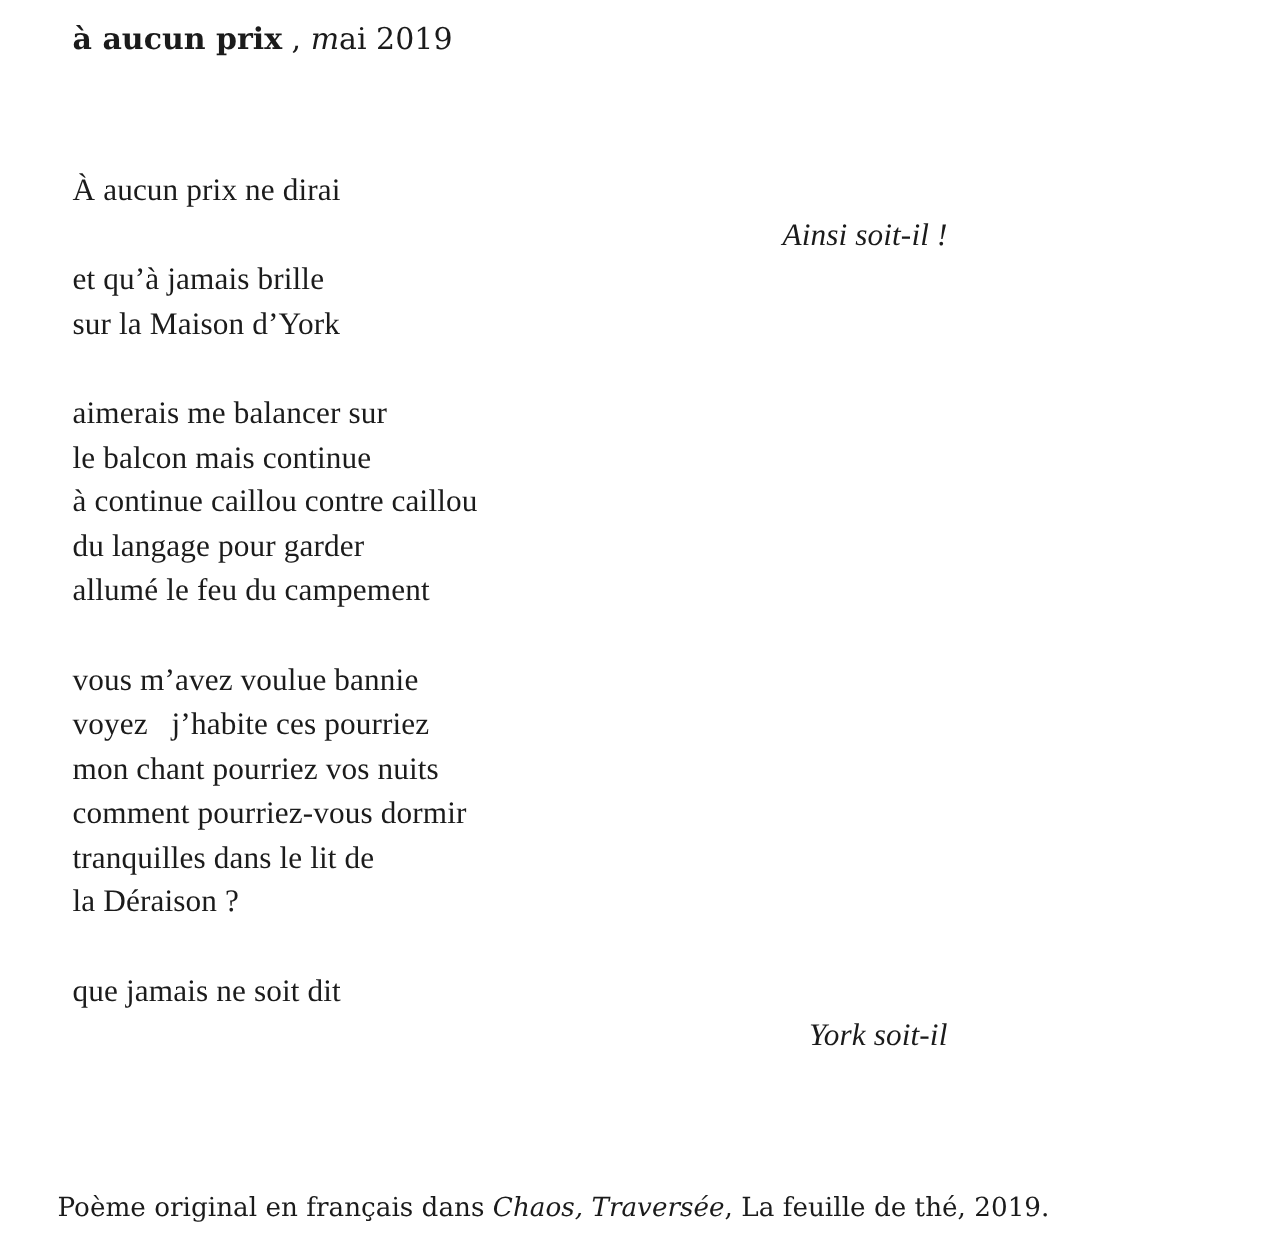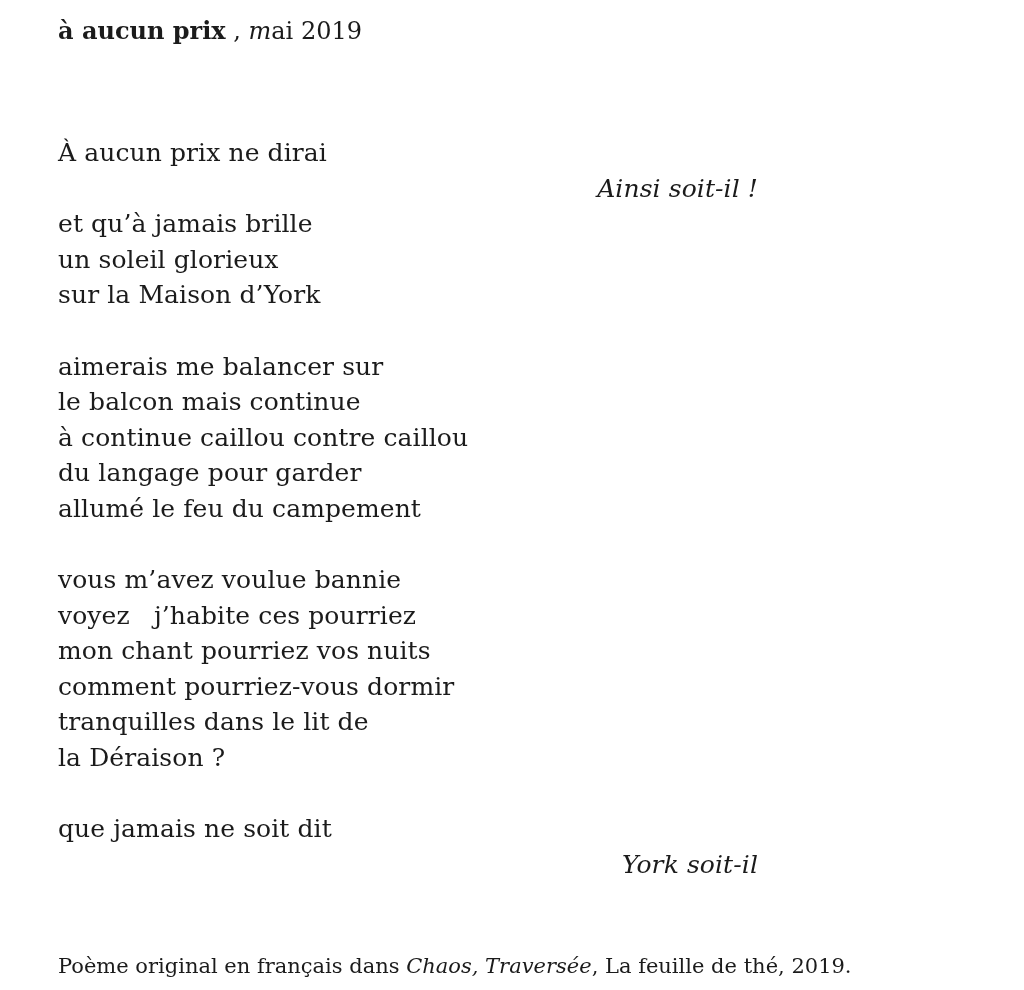--- a/index.html
+++ b/index.html
@@ -36,40 +36,41 @@
     font-weight: 400;
   }
   .title .t-ital {
     font-style: italic;
   }
   .poem {
     position: absolute;
     left: 58px;
     top: 135px;
     width: 700px;
+    font-family: Liberation Serif, serif;
   }
   .stanza {
     margin: 0 0 36px 0;
   }
   .stanza:last-child {
     margin-bottom: 0;
   }
   .line {
     font-size: 25px;
     line-height: 35.5px;
     white-space: pre;
     letter-spacing: 0.1px;
   }
   .line.ital {
     font-style: italic;
     text-align: right;
   }
   .credit {
     position: absolute;
-    left: 58px;
+    left: 46px;
     top: 952px;
     font-size: 21px;
     line-height: 28px;
     white-space: nowrap;
   }
   .credit .c-ital {
     font-style: italic;
   }
 </style>
 </head>
@@ -80,21 +81,20 @@
   <div class="title">
     <span class="t-bold">à aucun prix</span><span class="t-rest"> , </span><span class="t-ital">m</span><span class="t-rest">ai 2019</span>
   </div>
 
   <div class="poem">
 
     <div class="stanza">
       <div class="line">À aucun prix ne dirai</div>
       <div class="line ital">Ainsi soit-il !</div>
       <div class="line">et qu’à jamais brille</div>
-      <div class="line">un soleil glorieux</div>
       <div class="line">sur la Maison d’York</div>
     </div>
 
     <div class="stanza">
       <div class="line">aimerais me balancer sur</div>
       <div class="line">le balcon mais continue</div>
       <div class="line">à continue caillou contre caillou</div>
       <div class="line">du langage pour garder</div>
       <div class="line">allumé le feu du campement</div>
     </div>

